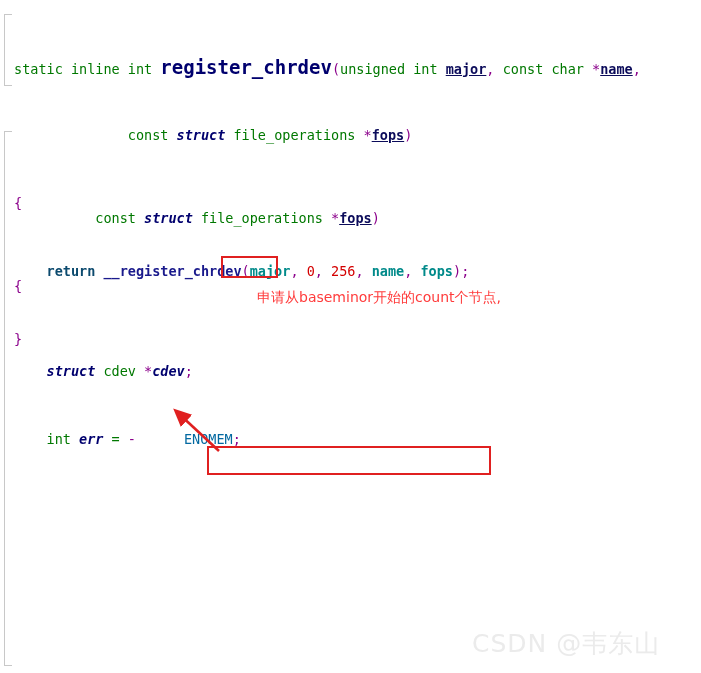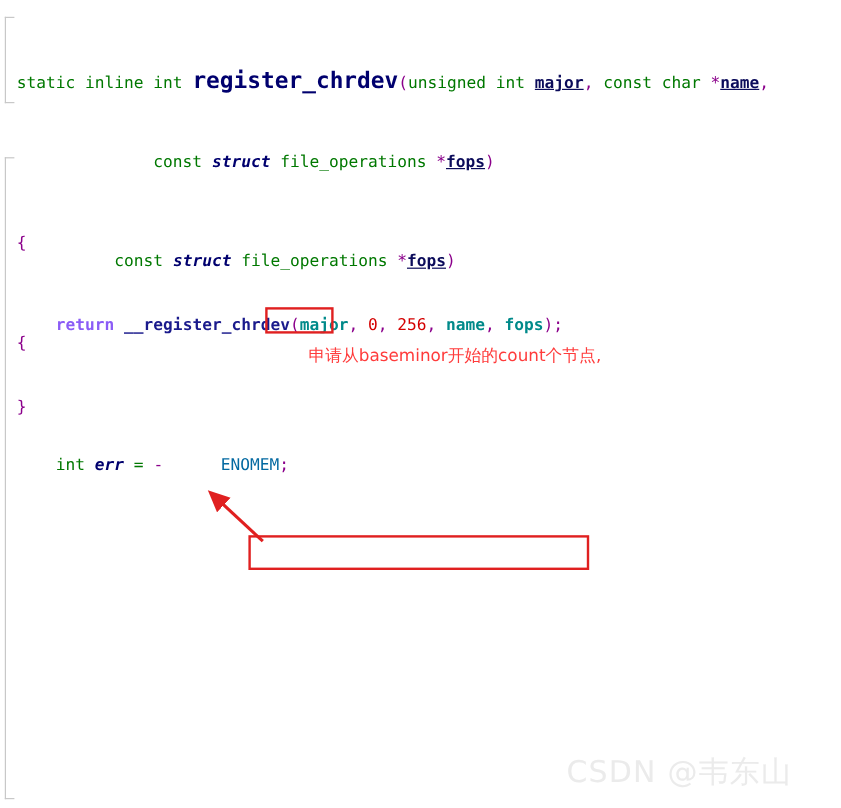--- a/index.html
+++ b/index.html
@@ -36,21 +36,21 @@
 
   .ln {
     display: block;
     height: 17px;
     white-space: pre;
     padding-left: 14px;
   }
 
   
   .kw      { color: #007800; }              
-  .kwb     { color: #8b5cf6; font-weight: bold; }  
+  .kwb     { color: #0c4a6e; font-weight: bold; }  
   .fname   { color: #1a1a8c; font-weight: bold; }
   .fnbig   { color: #00006e; font-weight: bold; font-size: 19px; }
   .param   { color: #0b0b5a; font-weight: bold; text-decoration: underline; }
   .var     { color: #00006e; font-weight: bold; font-style: italic; }
   .teal    { color: #008a8a; font-weight: bold; }
   .num     { color: #d40000; }
   .macro   { color: #0369a1; margin-left: 48px; }
   .punc    { color: #8b008b; }
   .brace   { color: #8b008b; }
 
@@ -118,20 +118,21 @@
 
   <div class="code-block" style="top:125px;">
 
 
 
     <span class="ln">          <span class="kw">const </span><span class="var">struct</span><span class="kw"> file_operations </span><span class="punc">*</span><span class="param">fops</span><span class="punc">)</span></span>
 
     <span class="ln"><span class="brace">{</span></span>
 
 
+    <span class="ln">    <span class="var">struct</span><span class="kw"> cdev </span><span class="punc">*</span><span class="var">cdev</span><span class="punc">;</span></span>
 
     <span class="ln">    <span class="kw">int </span><span class="var">err</span><span class="kw"> = </span><span class="punc">-</span><span class="macro">ENOMEM</span><span class="punc">;</span></span>
 
     <span class="ln"> </span>
 
     
 
     
 
     

